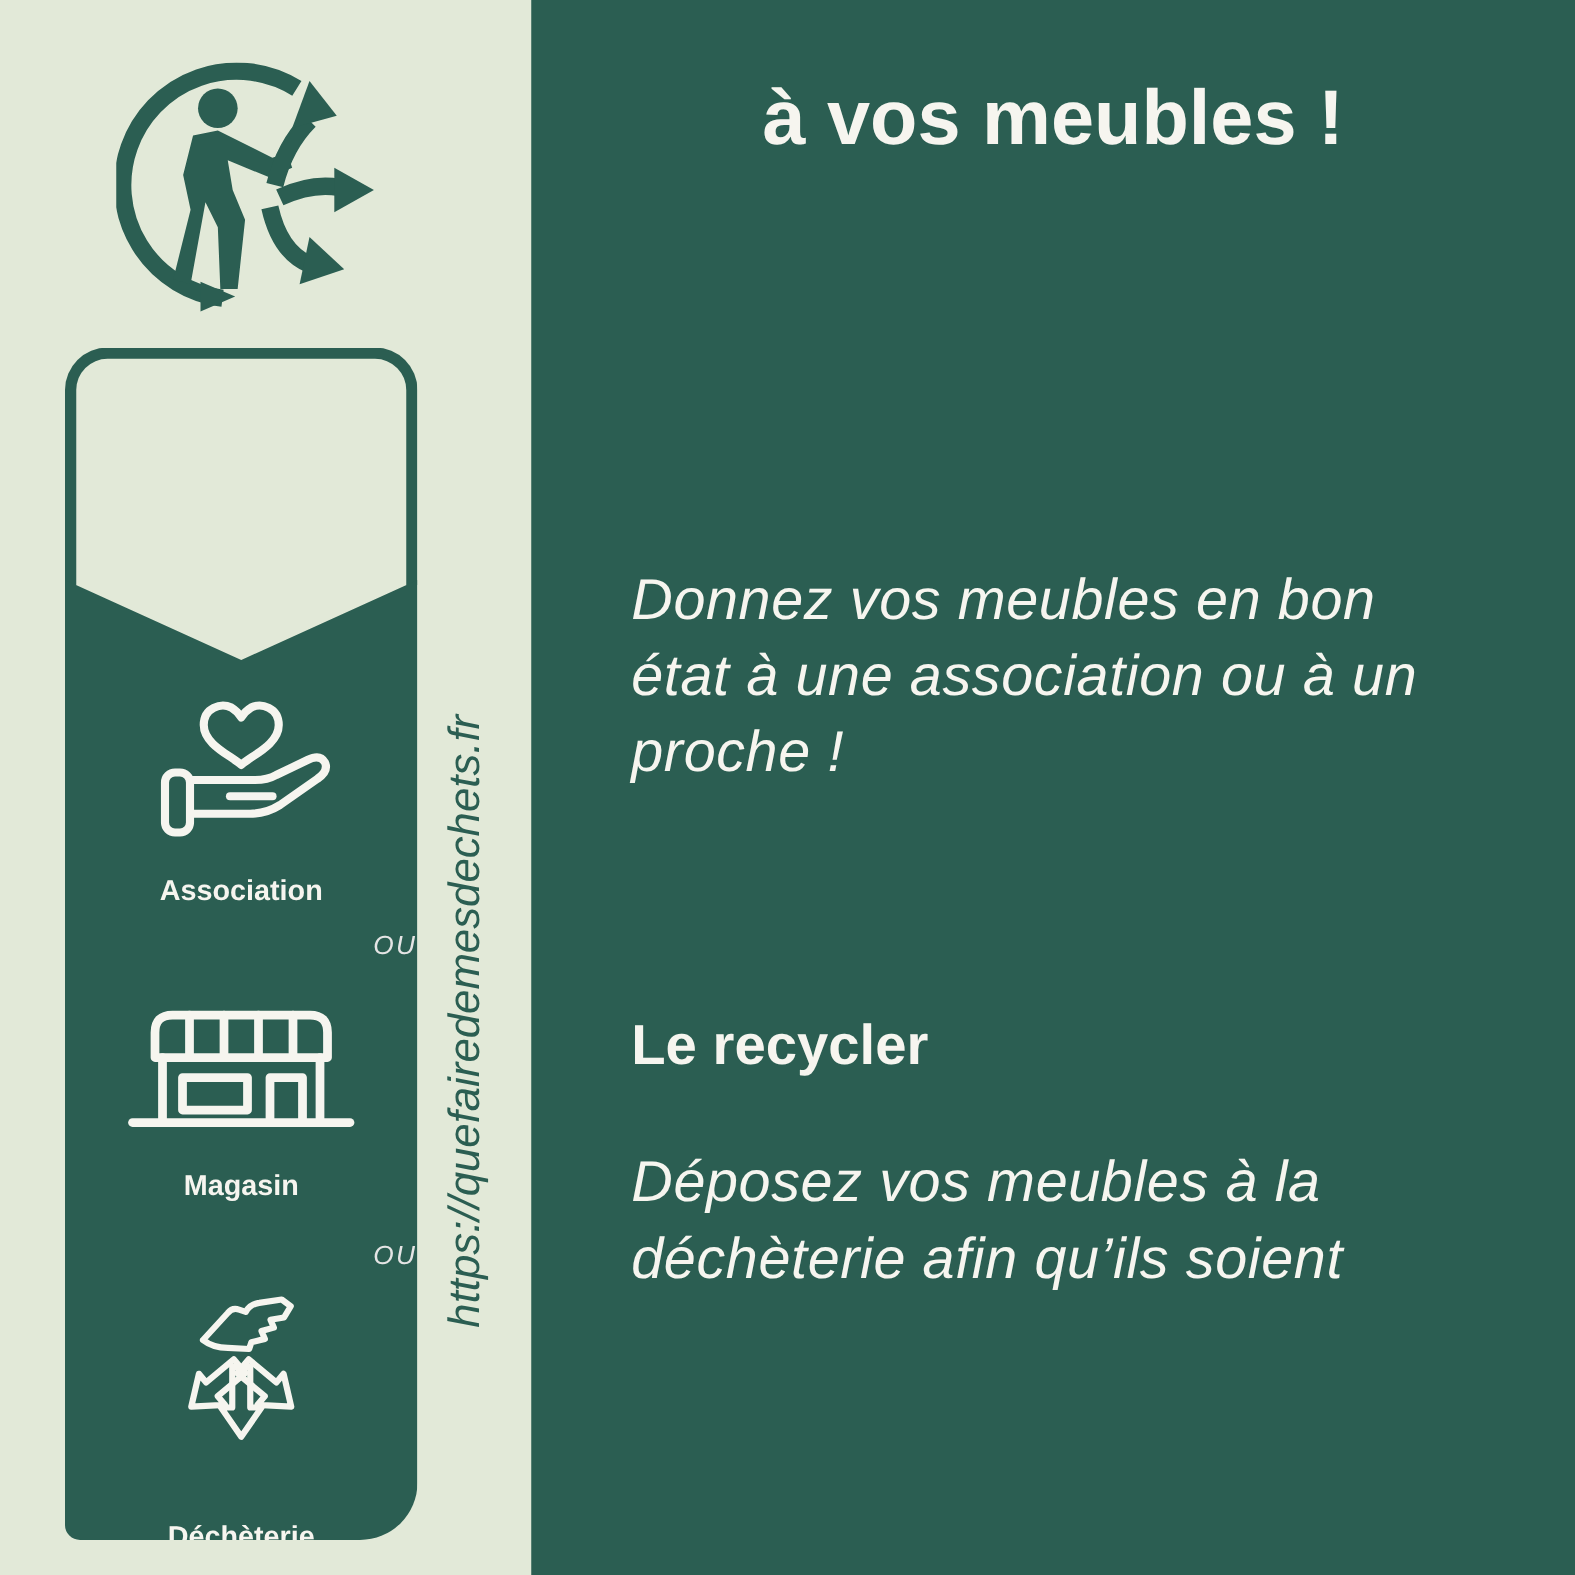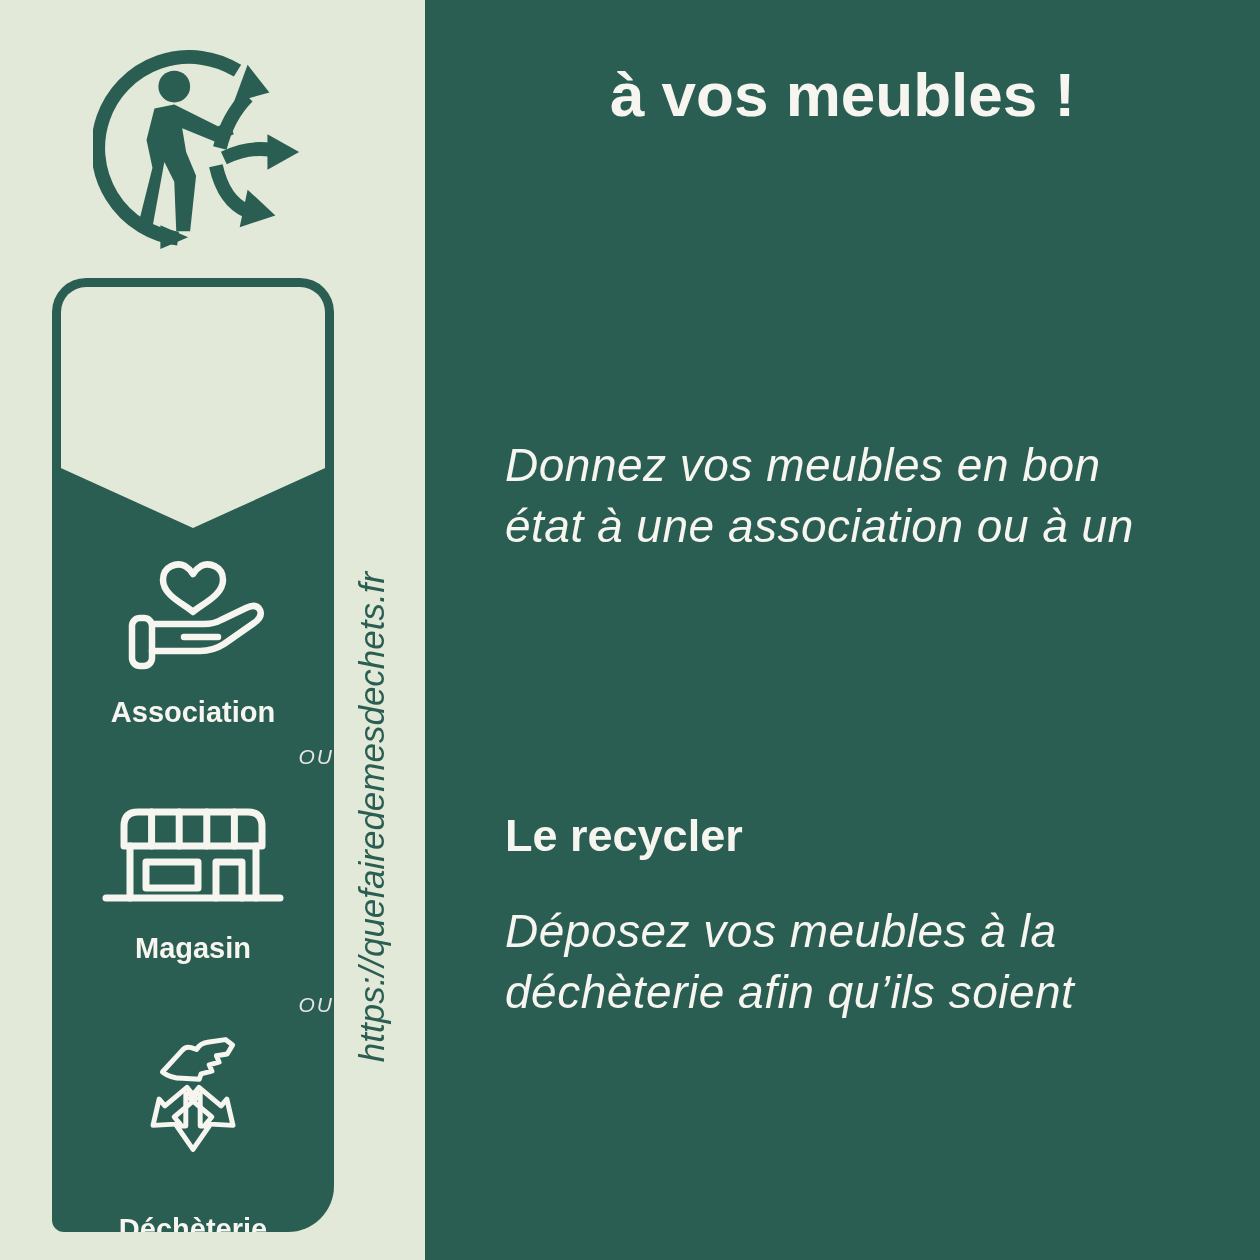--- a/index.html
+++ b/index.html
@@ -13,38 +13,38 @@
   .canvas{position:relative;width:1260px;height:1260px;background:var(--light);}
 
   
   .right-panel{position:absolute;left:425px;top:0;width:835px;height:1260px;background:var(--dark);}
   .page-title{position:absolute;top:56px;left:0;width:100%;text-align:center;
     color:var(--text-light);font-weight:bold;font-size:62px;line-height:77px;white-space:nowrap;}
   .section{position:absolute;left:80px;width:720px;color:var(--text-light);}
   .section-don{top:398px;}
   .section-recyclage{top:808px;}
   .section-heading{font-weight:bold;font-size:45px;line-height:56px;}
-  .section-body{margin-top:37px;font-style:italic;font-size:46px;line-height:61px;letter-spacing:.5px;white-space:nowrap;}
+  .section-body{margin-top:51px;font-style:italic;font-size:46px;line-height:61px;letter-spacing:.5px;white-space:nowrap;}
 
   
   .triman{position:absolute;left:93px;top:50px;width:222px;height:200px;}
   .triman svg{display:block;width:100%;height:100%;}
 
   .banner{position:absolute;left:52px;top:278px;width:282px;height:954px;}
   .banner-outline{position:absolute;left:0;top:0;width:282px;height:190px;
     border:9px solid var(--dark);border-bottom:none;border-radius:34px 34px 0 0;}
   .banner-headline{position:absolute;left:0;top:28px;width:100%;text-align:center;
     color:var(--dark);font-weight:bold;font-size:34px;line-height:50px;}
   .banner-fill{position:absolute;left:0;top:186px;width:282px;height:768px;background:var(--dark);
     border-radius:0 0 46px 12px;
     clip-path:polygon(0 0,50% 64px,100% 0,100% 100%,0 100%);}
   .bi{position:absolute;left:50%;transform:translateX(-50%);}
   .opt-icon svg{display:block;}
   .opt-label{position:absolute;left:0;width:100%;text-align:center;color:var(--text-light);
-    font-weight:bold;font-size:29px;line-height:40px;}
+    font-weight:bold;font-size:23px;line-height:40px;}
   .separator{position:absolute;left:0;width:100%;text-align:right;color:#e5e5e5;
     font-style:italic;font-size:21px;letter-spacing:2px;line-height:26px;}
 
   .url-vertical{position:absolute;left:52px;top:787px;width:640px;height:60px;
     transform:rotate(-90deg);text-align:center;color:var(--dark);
     font-style:italic;font-size:35px;line-height:60px;white-space:nowrap;}
 
   .stroke-ic{stroke:#f6f5ef;fill:none;stroke-linejoin:round;stroke-linecap:round;}
 </style>
 </head>
@@ -54,20 +54,21 @@
 
   <div class="right-panel">
     <div class="page-title">
       <div>à vos meubles !</div>
     </div>
 
     <div class="section section-don">
       <div class="section-body">
         <div>Donnez vos meubles en bon</div>
         <div>état à une association ou à un</div>
+        <div>proche !</div>
       </div>
     </div>
 
     <div class="section section-recyclage">
       <div class="section-heading">Le recycler</div>
       <div class="section-body">
         <div>Déposez vos meubles à la</div>
         <div>déchèterie afin qu’ils soient</div>
       </div>
     </div>

